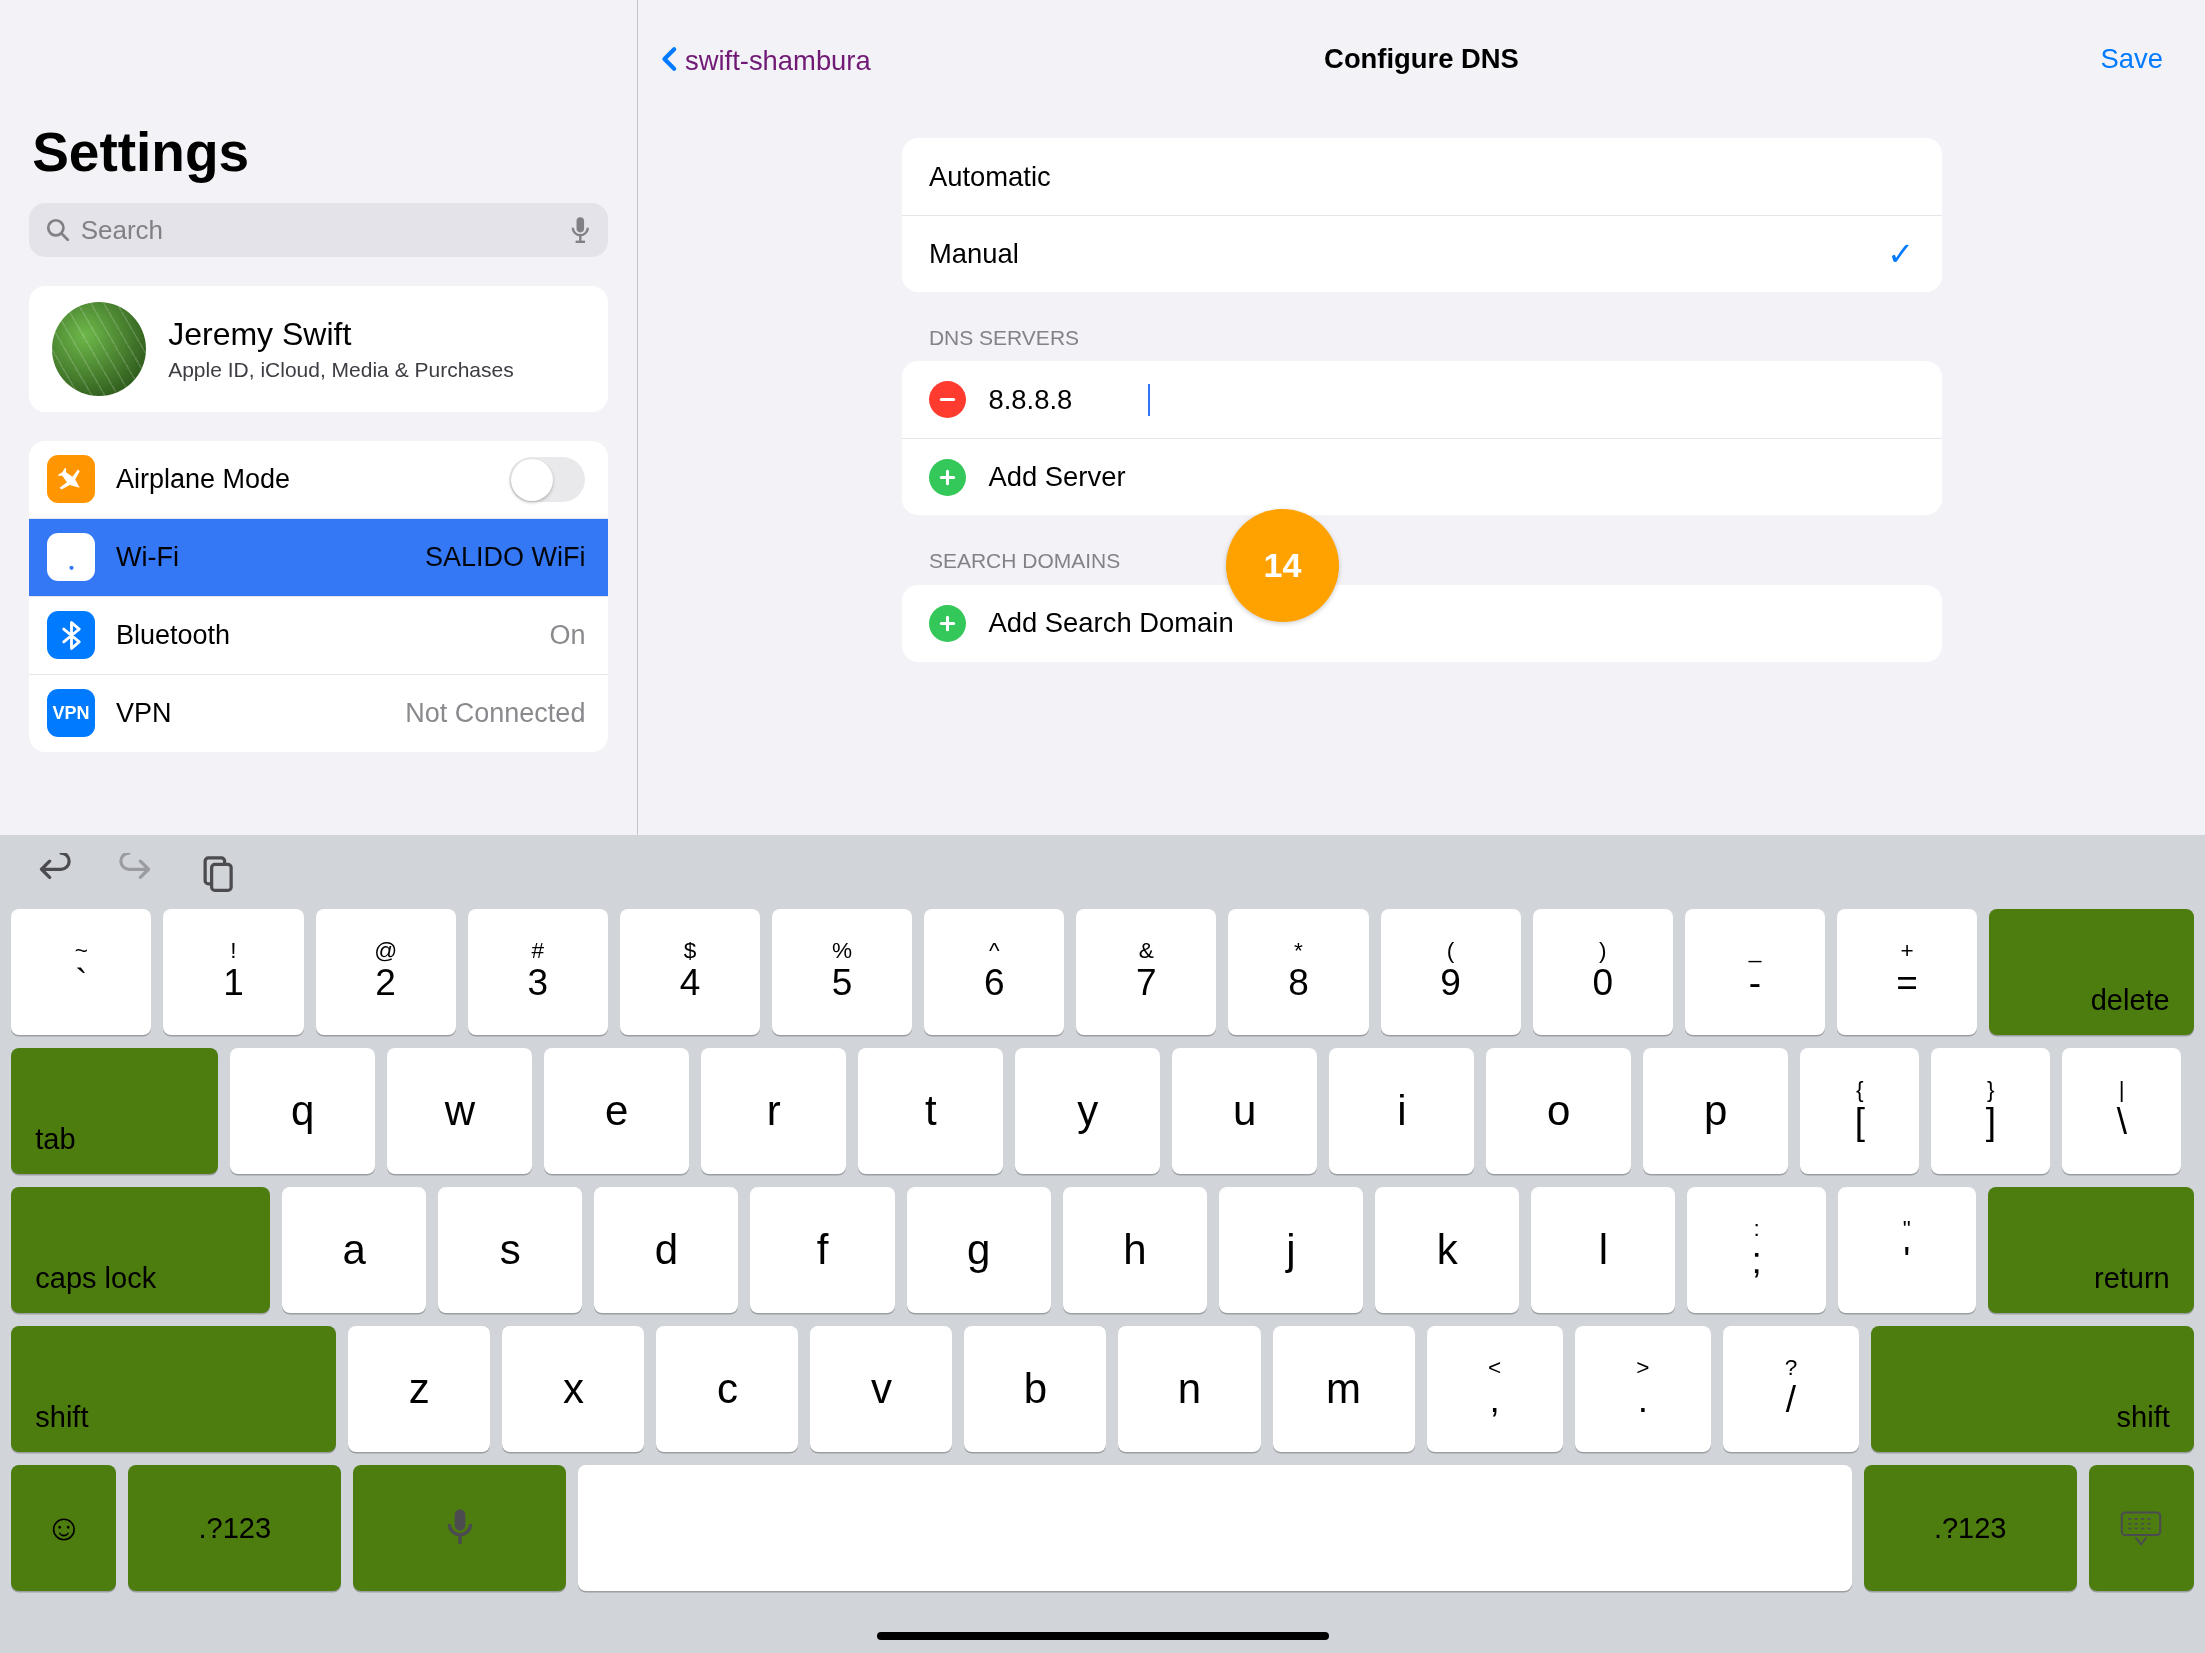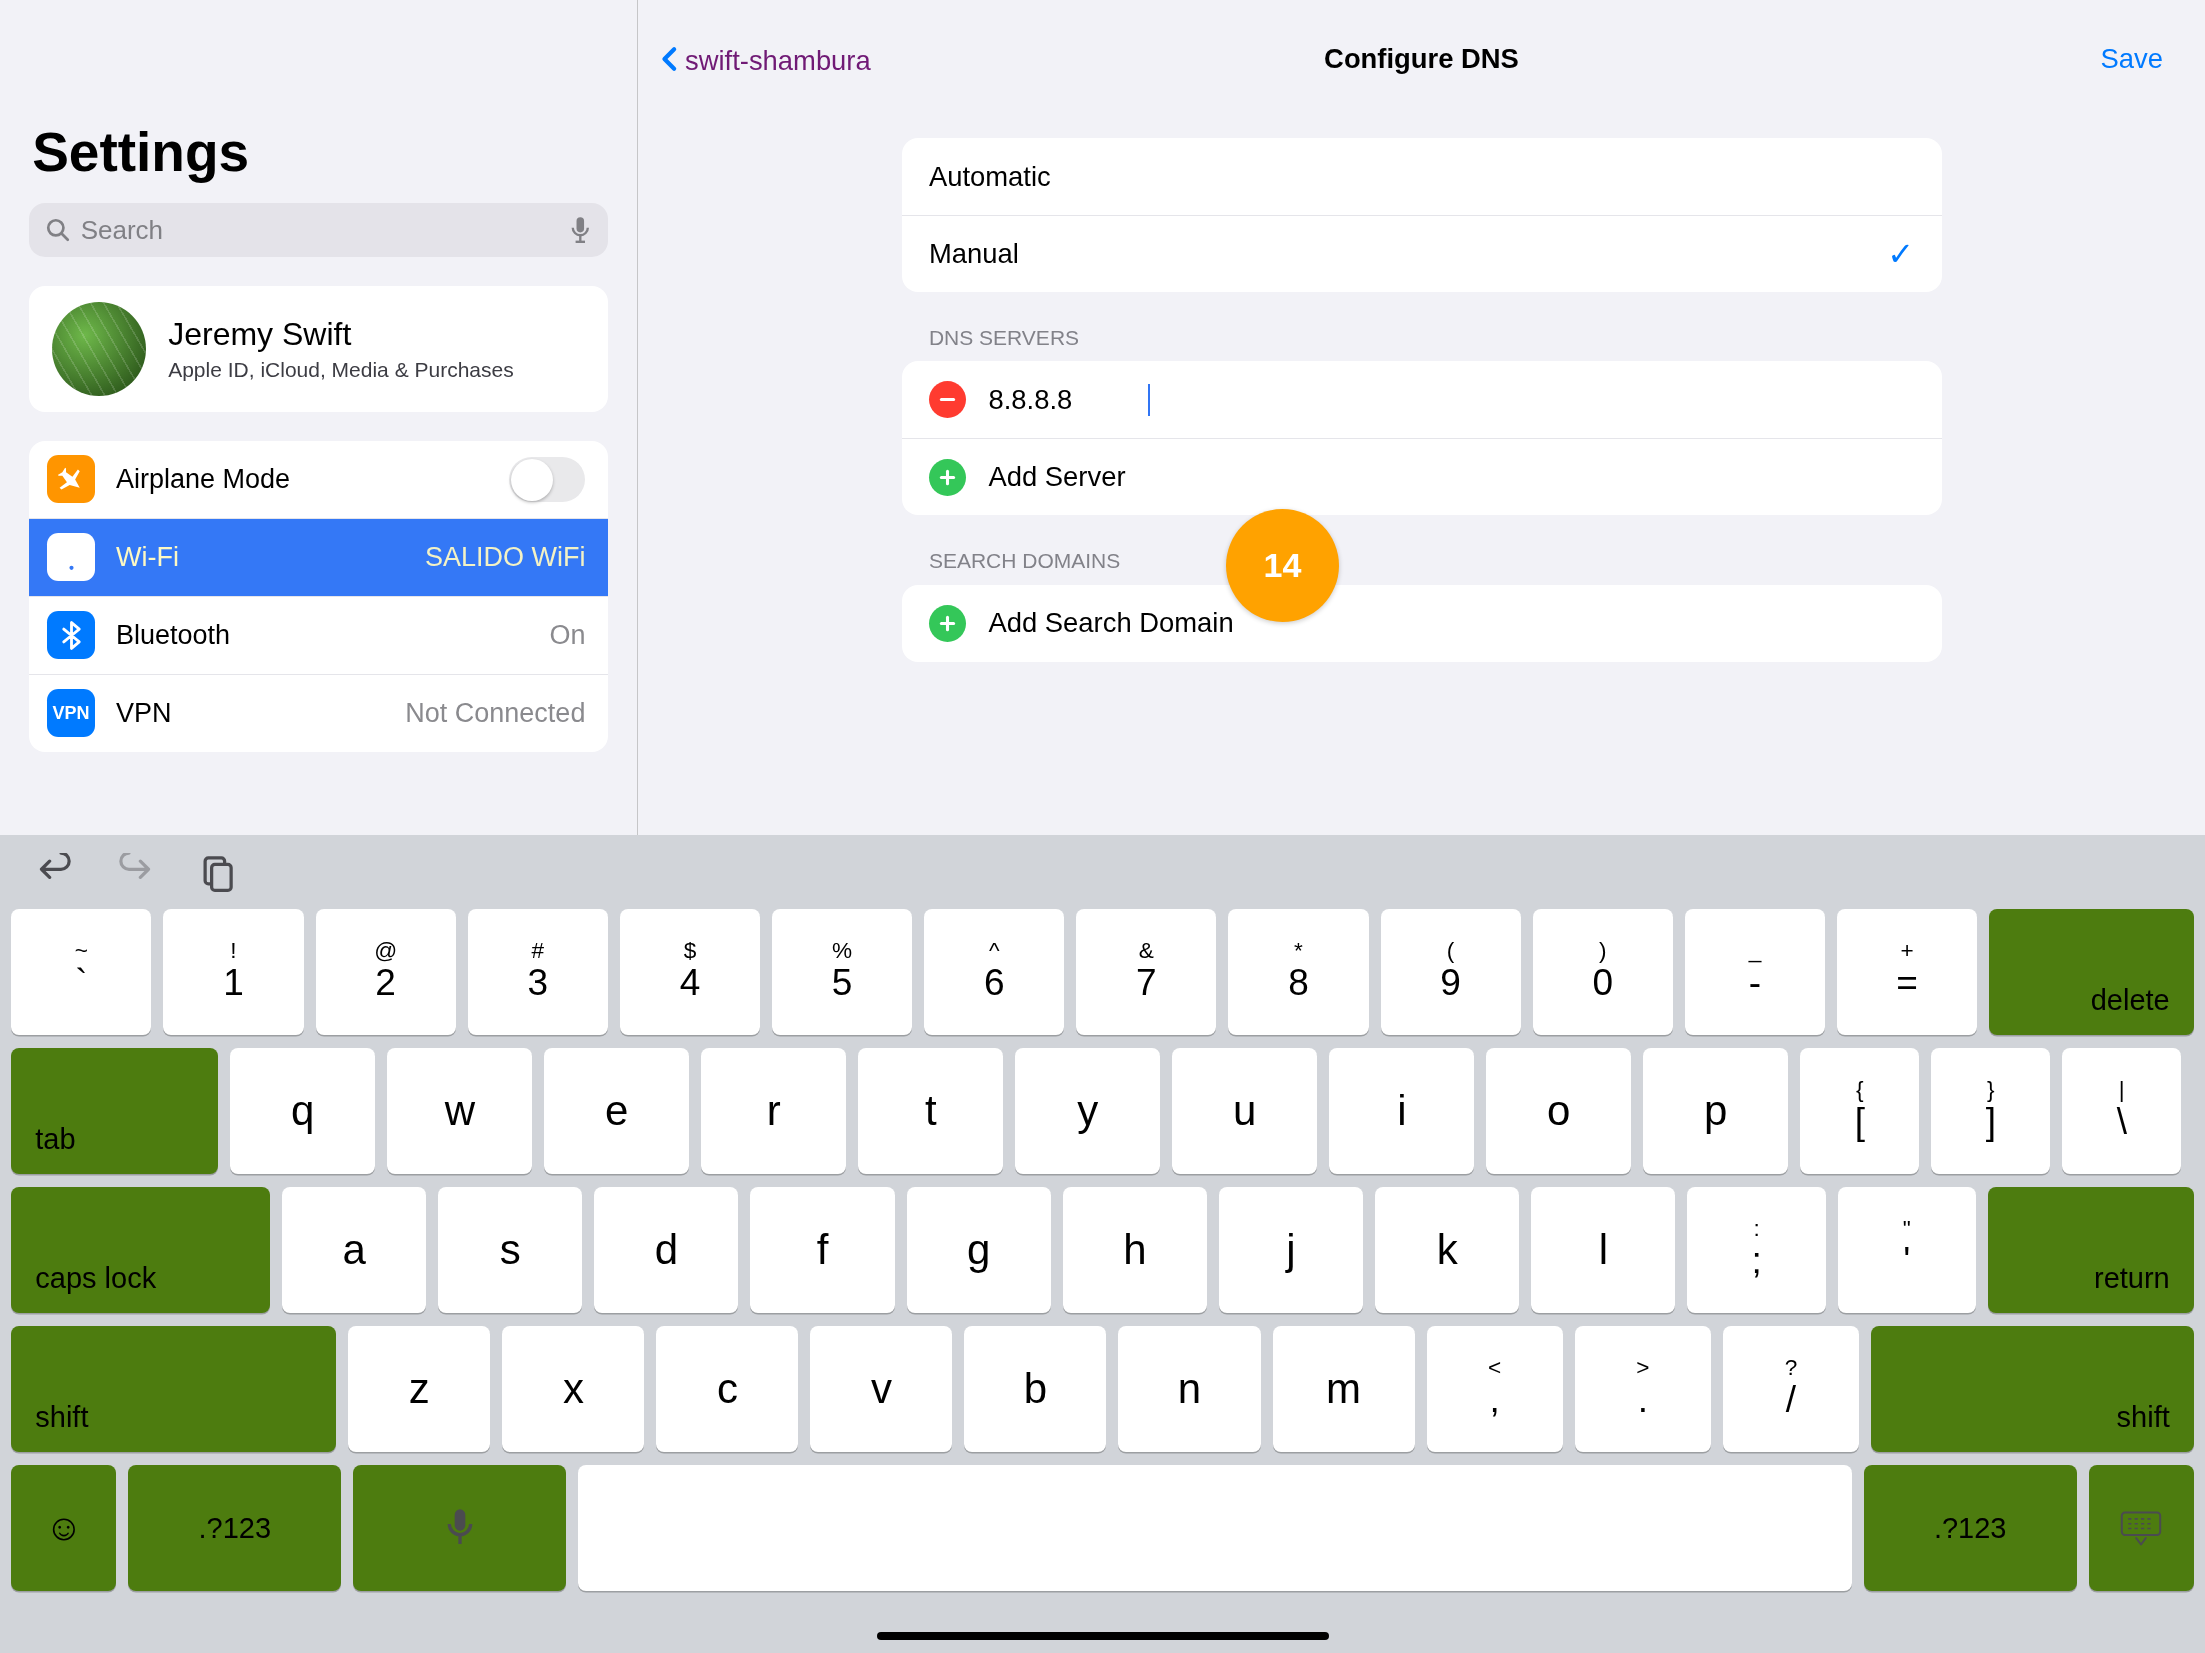--- a/index.html
+++ b/index.html
@@ -28,21 +28,21 @@
 .account-name { font-size: 32px; font-weight: 400; margin-bottom: 5px; }
 .account-sub  { font-size: 21px; color: #3c3c43; }
 .gap { height: 29px; }
 .row { display: flex; align-items: center; padding: 14.5px 22.6px 14.5px 18px; min-height: 77px; }
 .row + .row { border-top: 0.8px solid #e5e5ea; }
 .row-icon { width: 48px; height: 48px; border-radius: 11.3px; display: flex; align-items: center; justify-content: center; margin-right: 21px; flex: none; }
 .row-label { font-size: 27px; flex: 1; }
 .row-detail { font-size: 27px; color: #8a8a8e; }
 .row-detail.blue { color: #fff; opacity: .95; }
 .row.active { background: #3478f6; }
-.row.active .row-label, .row.active .row-detail { color: #fef9c3; }
+.row.active .row-label, .row.active .row-detail { color: #000000; }
 .row.active svg path, .row.active svg rect { stroke: #fff; fill: #fff; }
 
 .toggle { width: 76px; height: 45px; border-radius: 22.6px; background: #e9e9eb; position: relative; }
 .toggle .knob { position: absolute; width: 42px; height: 42px; border-radius: 21px; background: #fff; top: 1.6px; left: 1.6px; box-shadow: 0 1.6px 3.2px rgba(0,0,0,0.25); }
 
 
 .navbar { height: 81px; display: flex; align-items: center; justify-content: space-between; padding: 36px 42px 0 18px; }
 .nav-back { display: flex; align-items: flex-end; color: #701a75; font-size: 27.4px; }
 .nav-title { font-size: 27.4px; font-weight: 600; position: absolute; left: 638px; right: 0; text-align: center; pointer-events: none; }
 .nav-save { color: #007aff; font-size: 27.4px; }

